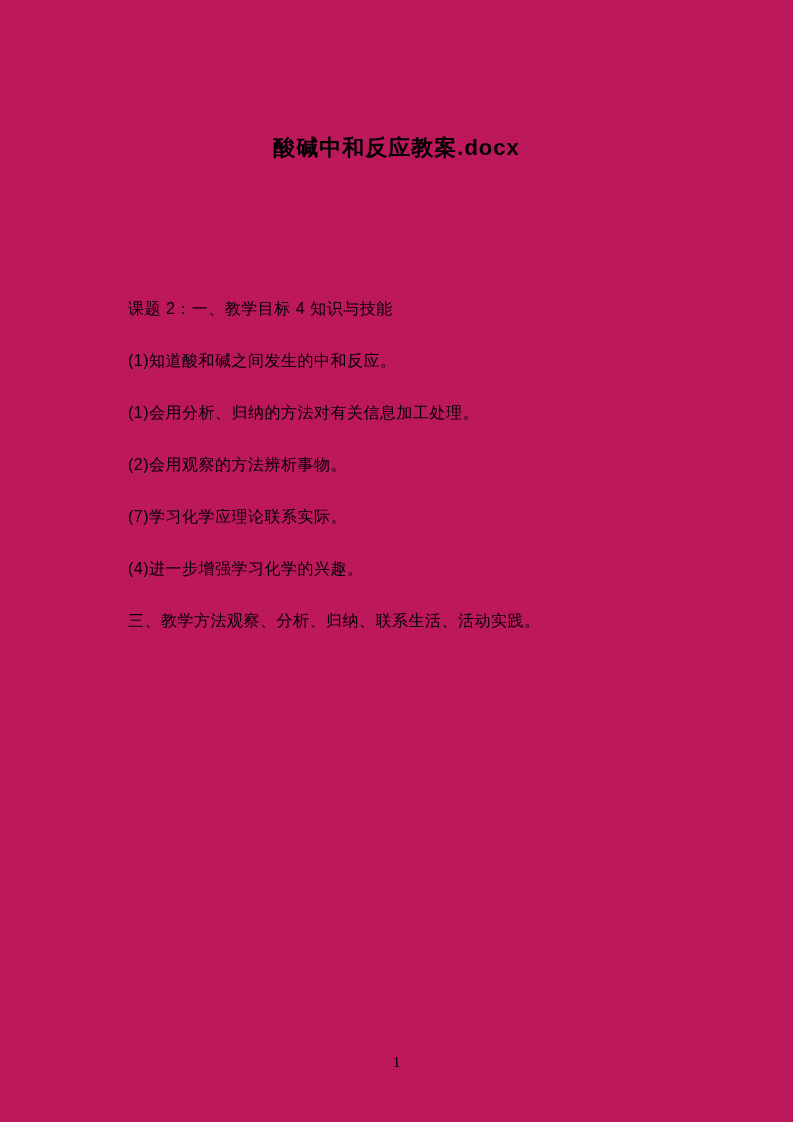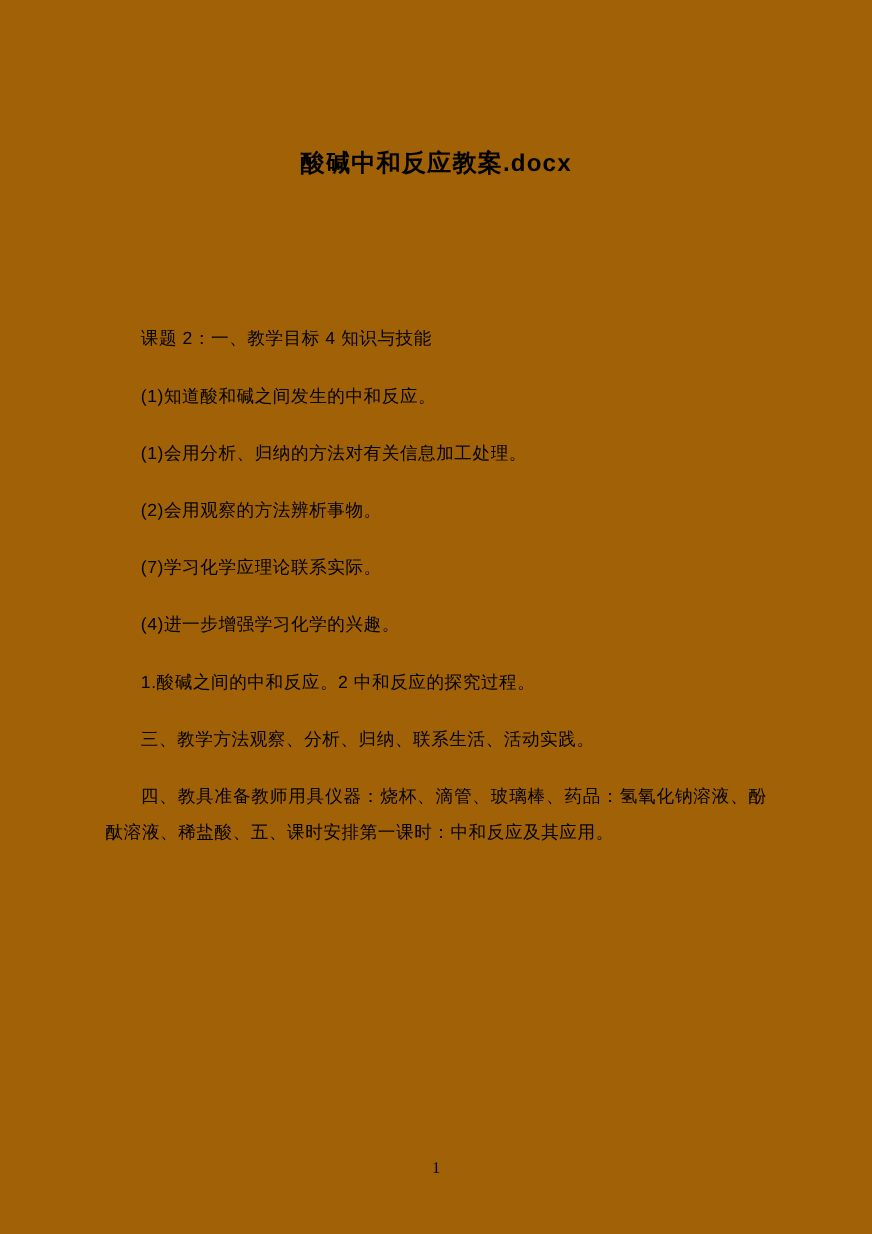--- a/index.html
+++ b/index.html
@@ -5,21 +5,21 @@
   html, body {
     margin: 0;
     padding: 0;
     background: #ffffff;
   }
   .page {
     position: relative;
     width: 793px;
     height: 1122px;
     margin: 0 auto;
-    background: #a16207;
+    background: #be185d;
     color: #000000;
     font-family: "Liberation Sans", "DejaVu Sans", sans-serif;
     overflow: hidden;
     box-sizing: border-box;
     padding: 132px 96px 0 96px;
   }
   .doc-title {
     font-size: 22px;
     line-height: 32px;
     font-weight: bold;
@@ -54,20 +54,18 @@
 
   <h1 class="doc-title">酸碱中和反应教案.docx</h1>
 
   <div class="doc-body">
     <p class="para">课题 2：一、教学目标 4 知识与技能</p>
     <p class="para">(1)知道酸和碱之间发生的中和反应。</p>
     <p class="para">(1)会用分析、归纳的方法对有关信息加工处理。</p>
     <p class="para">(2)会用观察的方法辨析事物。</p>
     <p class="para">(7)学习化学应理论联系实际。</p>
     <p class="para">(4)进一步增强学习化学的兴趣。</p>
-    <p class="para">1.酸碱之间的中和反应。2 中和反应的探究过程。</p>
     <p class="para">三、教学方法观察、分析、归纳、联系生活、活动实践。</p>
-    <p class="para">四、教具准备教师用具仪器：烧杯、滴管、玻璃棒、药品：氢氧化钠溶液、酚酞溶液、稀盐酸、五、课时安排第一课时：中和反应及其应用。</p>
   </div>
 
   <div class="page-number">1</div>
 
 </div>
 
 </body></html>

